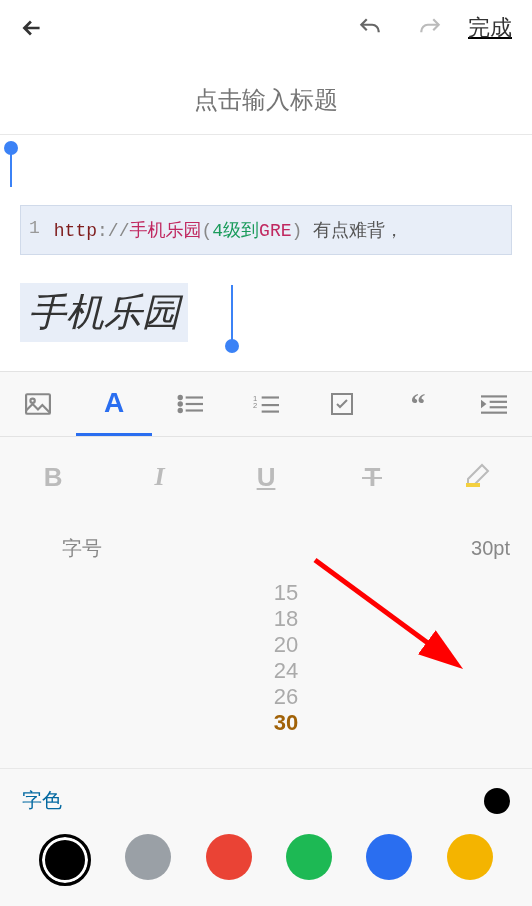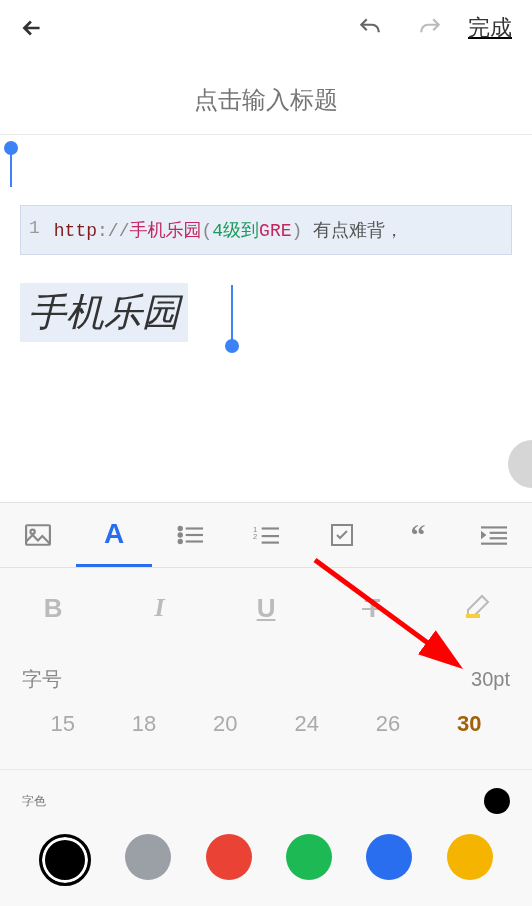--- a/index.html
+++ b/index.html
@@ -137,34 +137,36 @@
     .row2 .fmt {
       flex: 1;
       text-align: center;
       font-size: 26px;
       color: #bbb;
       font-weight: bold;
     }
     .row2 .fmt.italicf { font-style: italic; font-family: serif; }
     .fontsize-section {
       padding: 18px 22px 12px;
+      margin-left: 40px;
     }
     .fs-row {
       display: flex;
       justify-content: space-between;
       align-items: center;
       margin-bottom: 18px;
     }
     .fs-label { font-size: 20px; color: #888; }
     .fs-value { font-size: 20px; color: #888; }
     .fs-options {
       display: flex;
       justify-content: space-around;
       font-size: 22px;
       color: #aaa;
+      flex-direction: column;
     }
     .fs-options span {
       flex: 1;
       text-align: center;
     }
     .fs-options .sel {
       font-weight: bold;
       color: #a16207;
     }
     .divider2 {
@@ -174,21 +176,21 @@
     }
     .color-section {
       padding: 18px 22px 20px;
     }
     .cs-row {
       display: flex;
       justify-content: space-between;
       align-items: center;
       margin-bottom: 20px;
     }
-    .cs-label { font-size: 12px; color: #737373; }
+    .cs-label { font-size: 20px; color: #0369a1; }
     .cs-indicator {
       width: 26px;
       height: 26px;
       border-radius: 50%;
     }
     .swatches {
       display: flex;
       justify-content: space-around;
     }
     .swatch {

